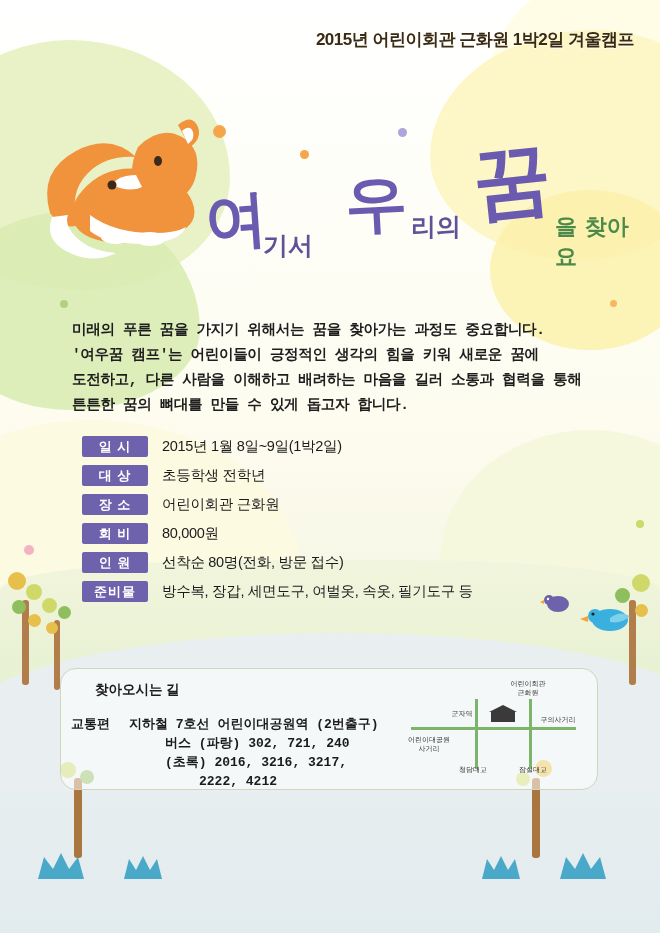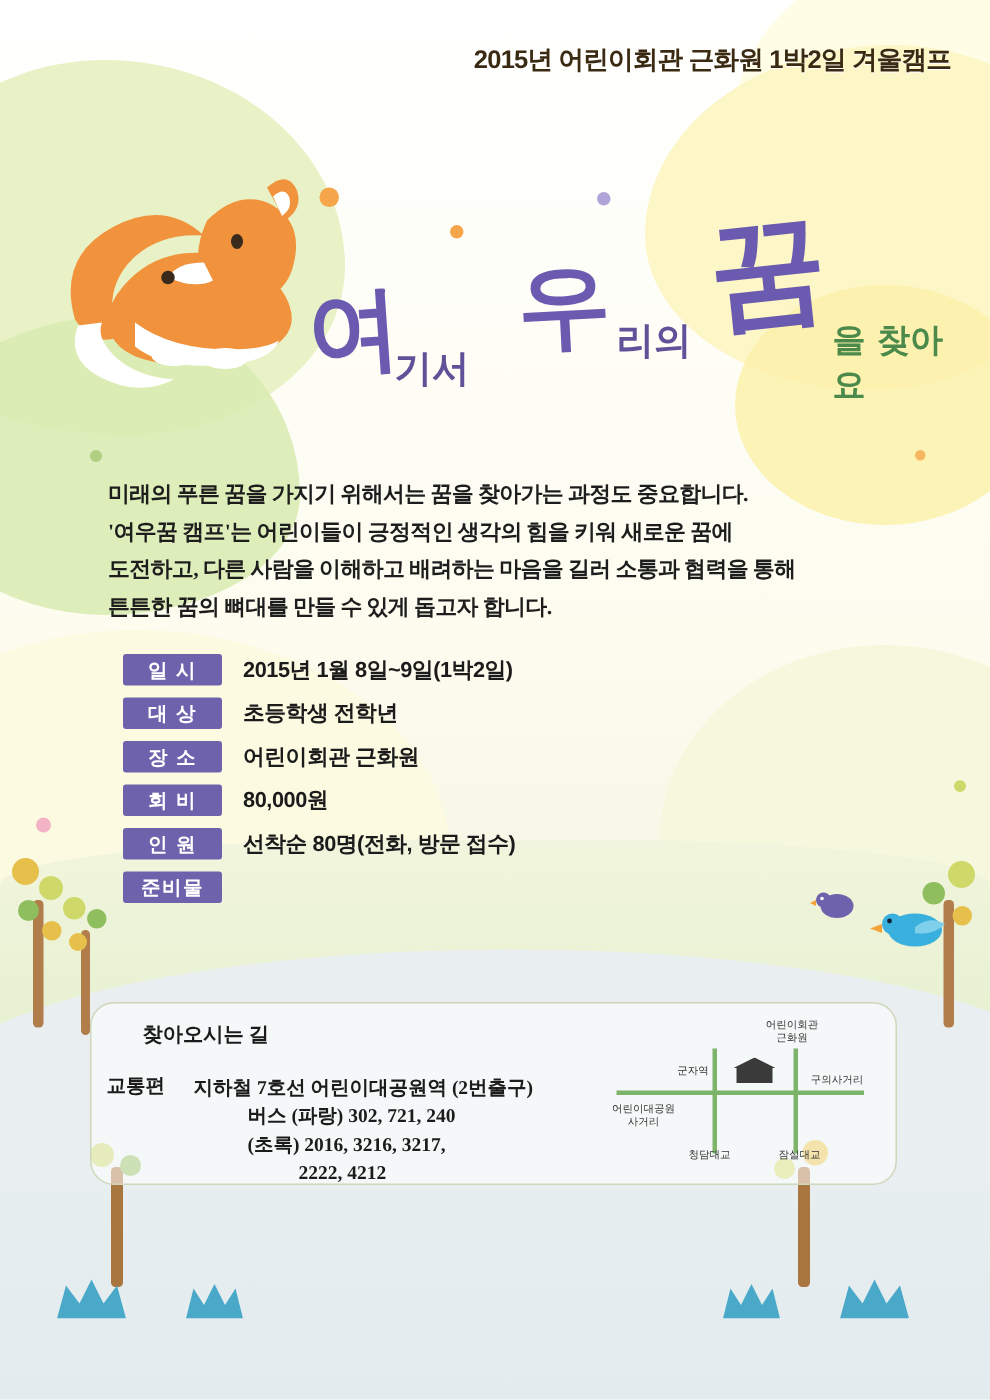--- a/index.html
+++ b/index.html
@@ -49,34 +49,34 @@
   
   .bigtitle{position:absolute;left:205px;top:130px;width:440px;height:140px;}
   .ch{position:absolute;font-family:"DejaVu Sans",sans-serif;font-weight:bold;color:#6a5bb0;}
   .ch-big{font-size:62px;}
   .ch-sm{font-size:25px;color:#5f5298;}
   .ch-last{font-size:22px;color:#4b8a4b;}
 
   
   .para{
     position:absolute;left:72px;top:318px;width:520px;
-    font-family:Liberation Serif, serif;
+    font-family:Liberation Mono, monospace;
     font-size:14.6px;line-height:25px;color:#1d1d1d;font-weight:bold;
     letter-spacing:-0.4px;
   }
   
   .info{position:absolute;left:82px;top:436px;width:500px;}
   .row{display:flex;align-items:center;margin-bottom:8px;}
   .lab{
     width:66px;height:21px;line-height:21px;text-align:center;
     background:#6f62ad;color:#fff;font-size:13px;font-weight:bold;
     font-family:"Liberation Sans",sans-serif;border-radius:2px;letter-spacing:1px;
   }
   .val{
-    margin-left:14px;font-size:14.5px;color:#1b1b1b;font-weight:bold;
+    margin-left:14px;font-size:14.5px;color:#1b1b1b;font-weight:normal;
     font-family:"Liberation Sans",sans-serif;letter-spacing:-0.3px;
   }
   .contact{
     position:absolute;left:140px;top:612px;
     font-size:15px;font-weight:bold;color:#4a3fa0;
     font-family:"Liberation Sans",sans-serif;letter-spacing:-0.3px;
   }
   
   .dirbox{
     position:absolute;left:60px;top:668px;width:536px;height:120px;
@@ -86,21 +86,21 @@
   .dir-title{
     position:absolute;left:34px;top:12px;font-size:13.5px;font-weight:bold;
     color:#1b1b1b;font-family:Liberation Serif, serif;
   }
   .dir-lab{
     position:absolute;left:10px;top:46px;font-size:13px;font-weight:bold;
     color:#1b1b1b;font-family:"Liberation Sans",sans-serif;text-align:right;
   }
   .dir-lines{
     position:absolute;left:68px;top:46px;font-size:13px;font-weight:bold;
-    color:#1b1b1b;line-height:19px;font-family:Liberation Serif, serif;
+    color:#1b1b1b;line-height:19px;font-family:Liberation Mono, monospace;
   }
   .dir-lines .ind{padding-left:36px;display:block;}
   .dir-lines .ind2{padding-left:70px;display:block;}
   
   .map{position:absolute;right:16px;top:10px;width:180px;height:100px;}
   .map .mlab{position:absolute;font-size:7px;color:#333;font-family:"Liberation Sans",sans-serif;text-align:center;}
   .map .road{position:absolute;background:#7cb46a;}
   
   .footer{
     position:absolute;left:0;right:0;bottom:28px;text-align:center;
@@ -250,20 +250,21 @@
     <div class="row">
       <div class="lab">회  비</div>
       <div class="val">80,000원</div>
     </div>
     <div class="row">
       <div class="lab">인  원</div>
       <div class="val">선착순 80명(전화, 방문 접수)</div>
     </div>
     <div class="row">
       <div class="lab">준비물</div>
+      <div class="val">방수복, 장갑, 세면도구, 여벌옷, 속옷, 필기도구 등</div>
     </div>
   </div>
 
 
   <div class="dirbox">
     <div class="dir-title">찾아오시는 길</div>
     <div class="dir-lab">교통편</div>
     <div class="dir-lines">
       <span style="display:block;">지하철 7호선 어린이대공원역 (2번출구)</span>
       <span class="ind">버스 (파랑) 302, 721, 240</span>

